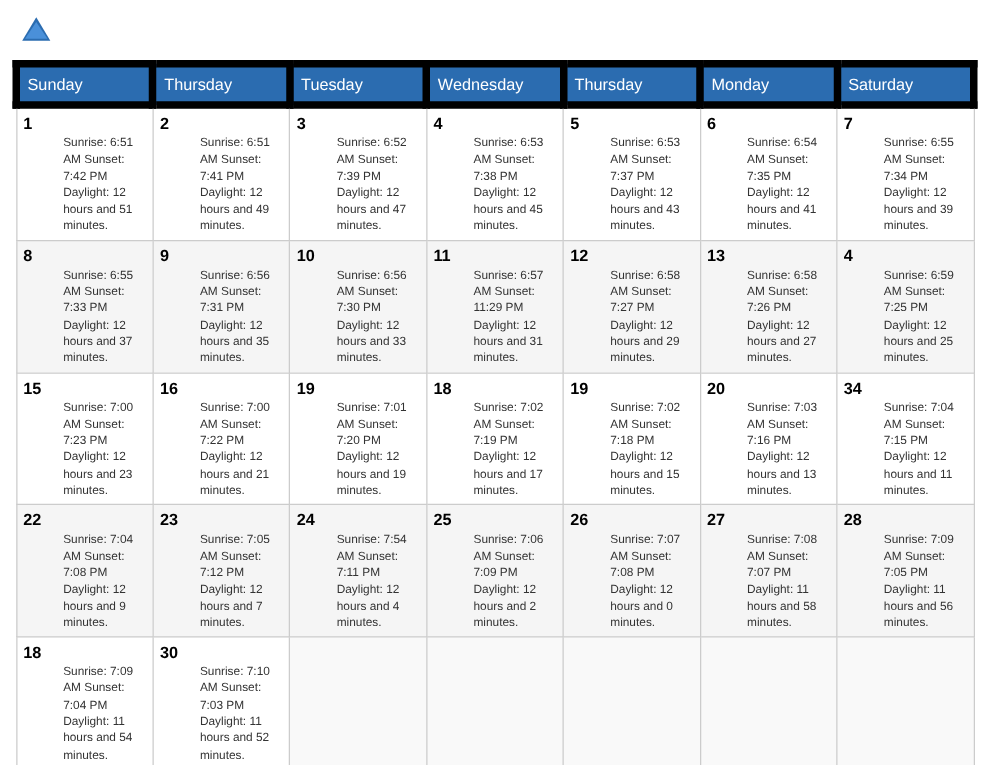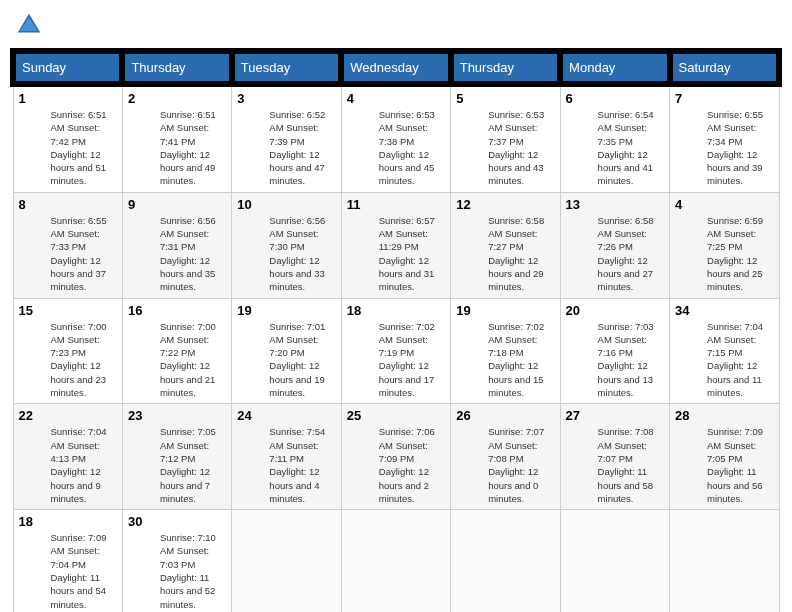--- a/index.html
+++ b/index.html
@@ -278,21 +278,21 @@
           <div class="day-info">Sunrise: 7:04 AM
 Sunset: 7:15 PM
 Daylight: 12 hours
 and 11 minutes.</div>
         </td>
       </tr>
       <tr>
         <td>
           <span class="day-number">22</span>
           <div class="day-info">Sunrise: 7:04 AM
-Sunset: 4:13 PM
+Sunset: 7:08 PM
 Daylight: 12 hours
 and 9 minutes.</div>
         </td>
         <td>
           <span class="day-number">23</span>
           <div class="day-info">Sunrise: 7:05 AM
 Sunset: 7:12 PM
 Daylight: 12 hours
 and 7 minutes.</div>
         </td>

